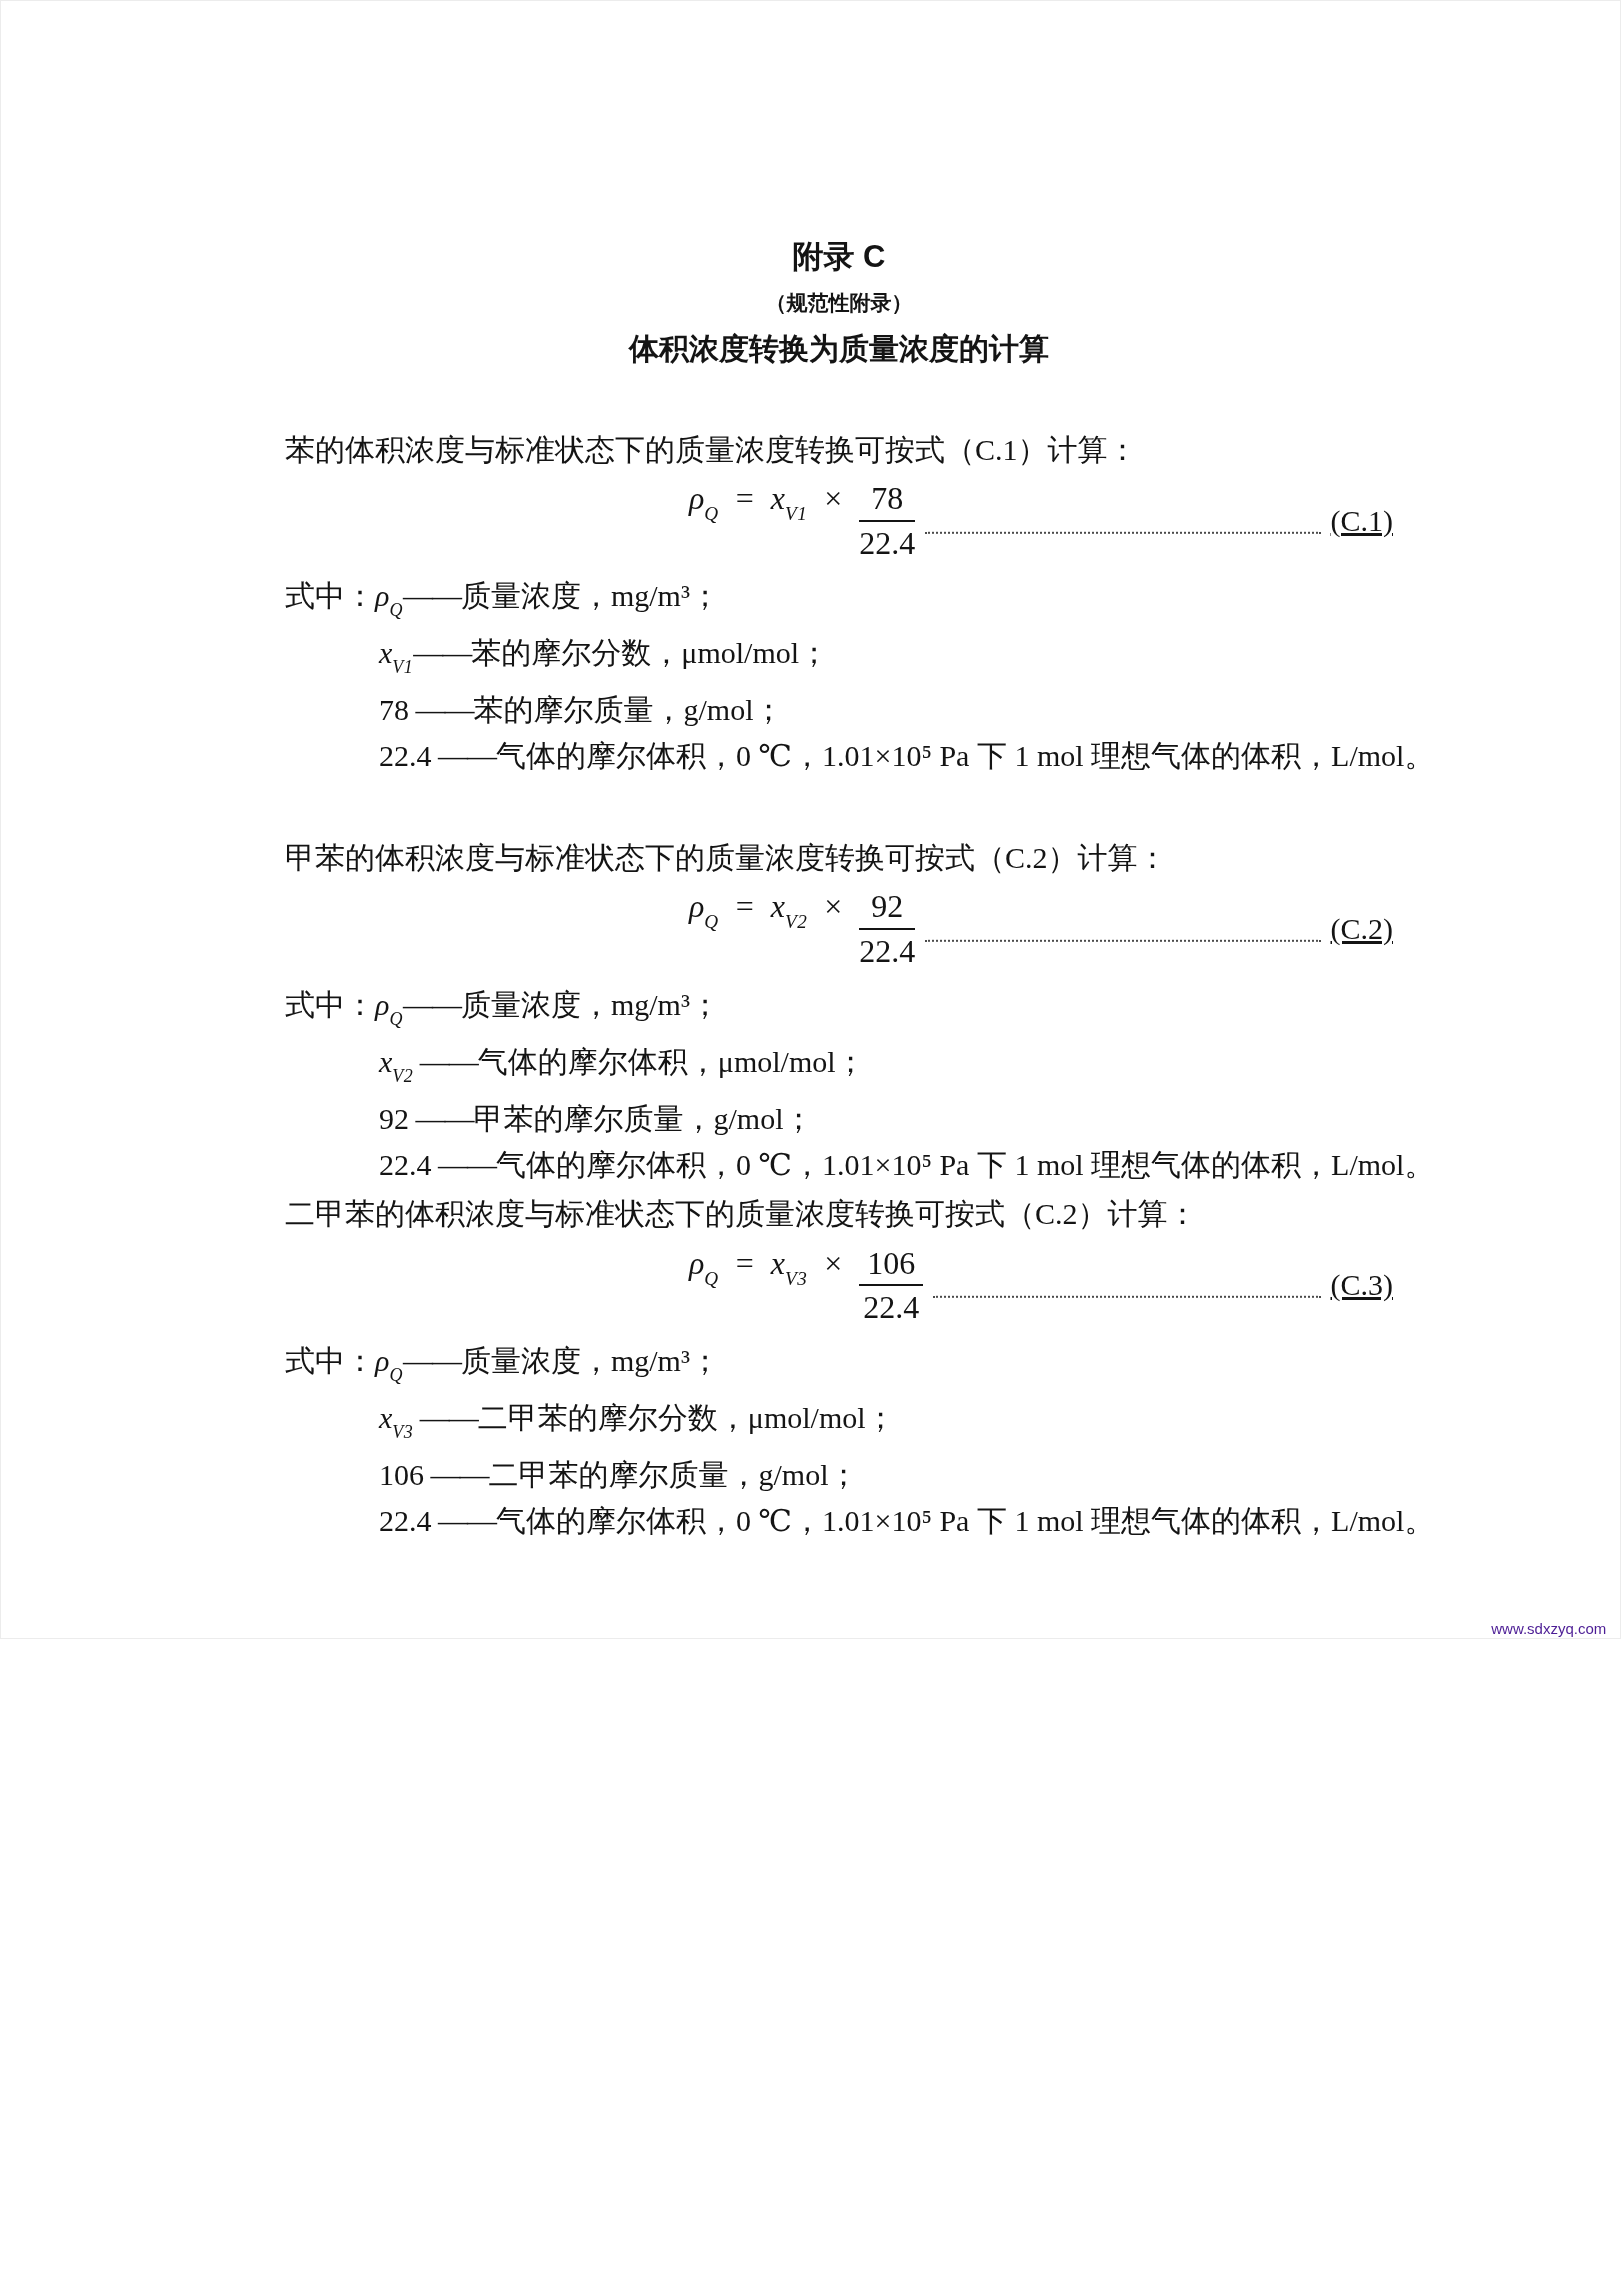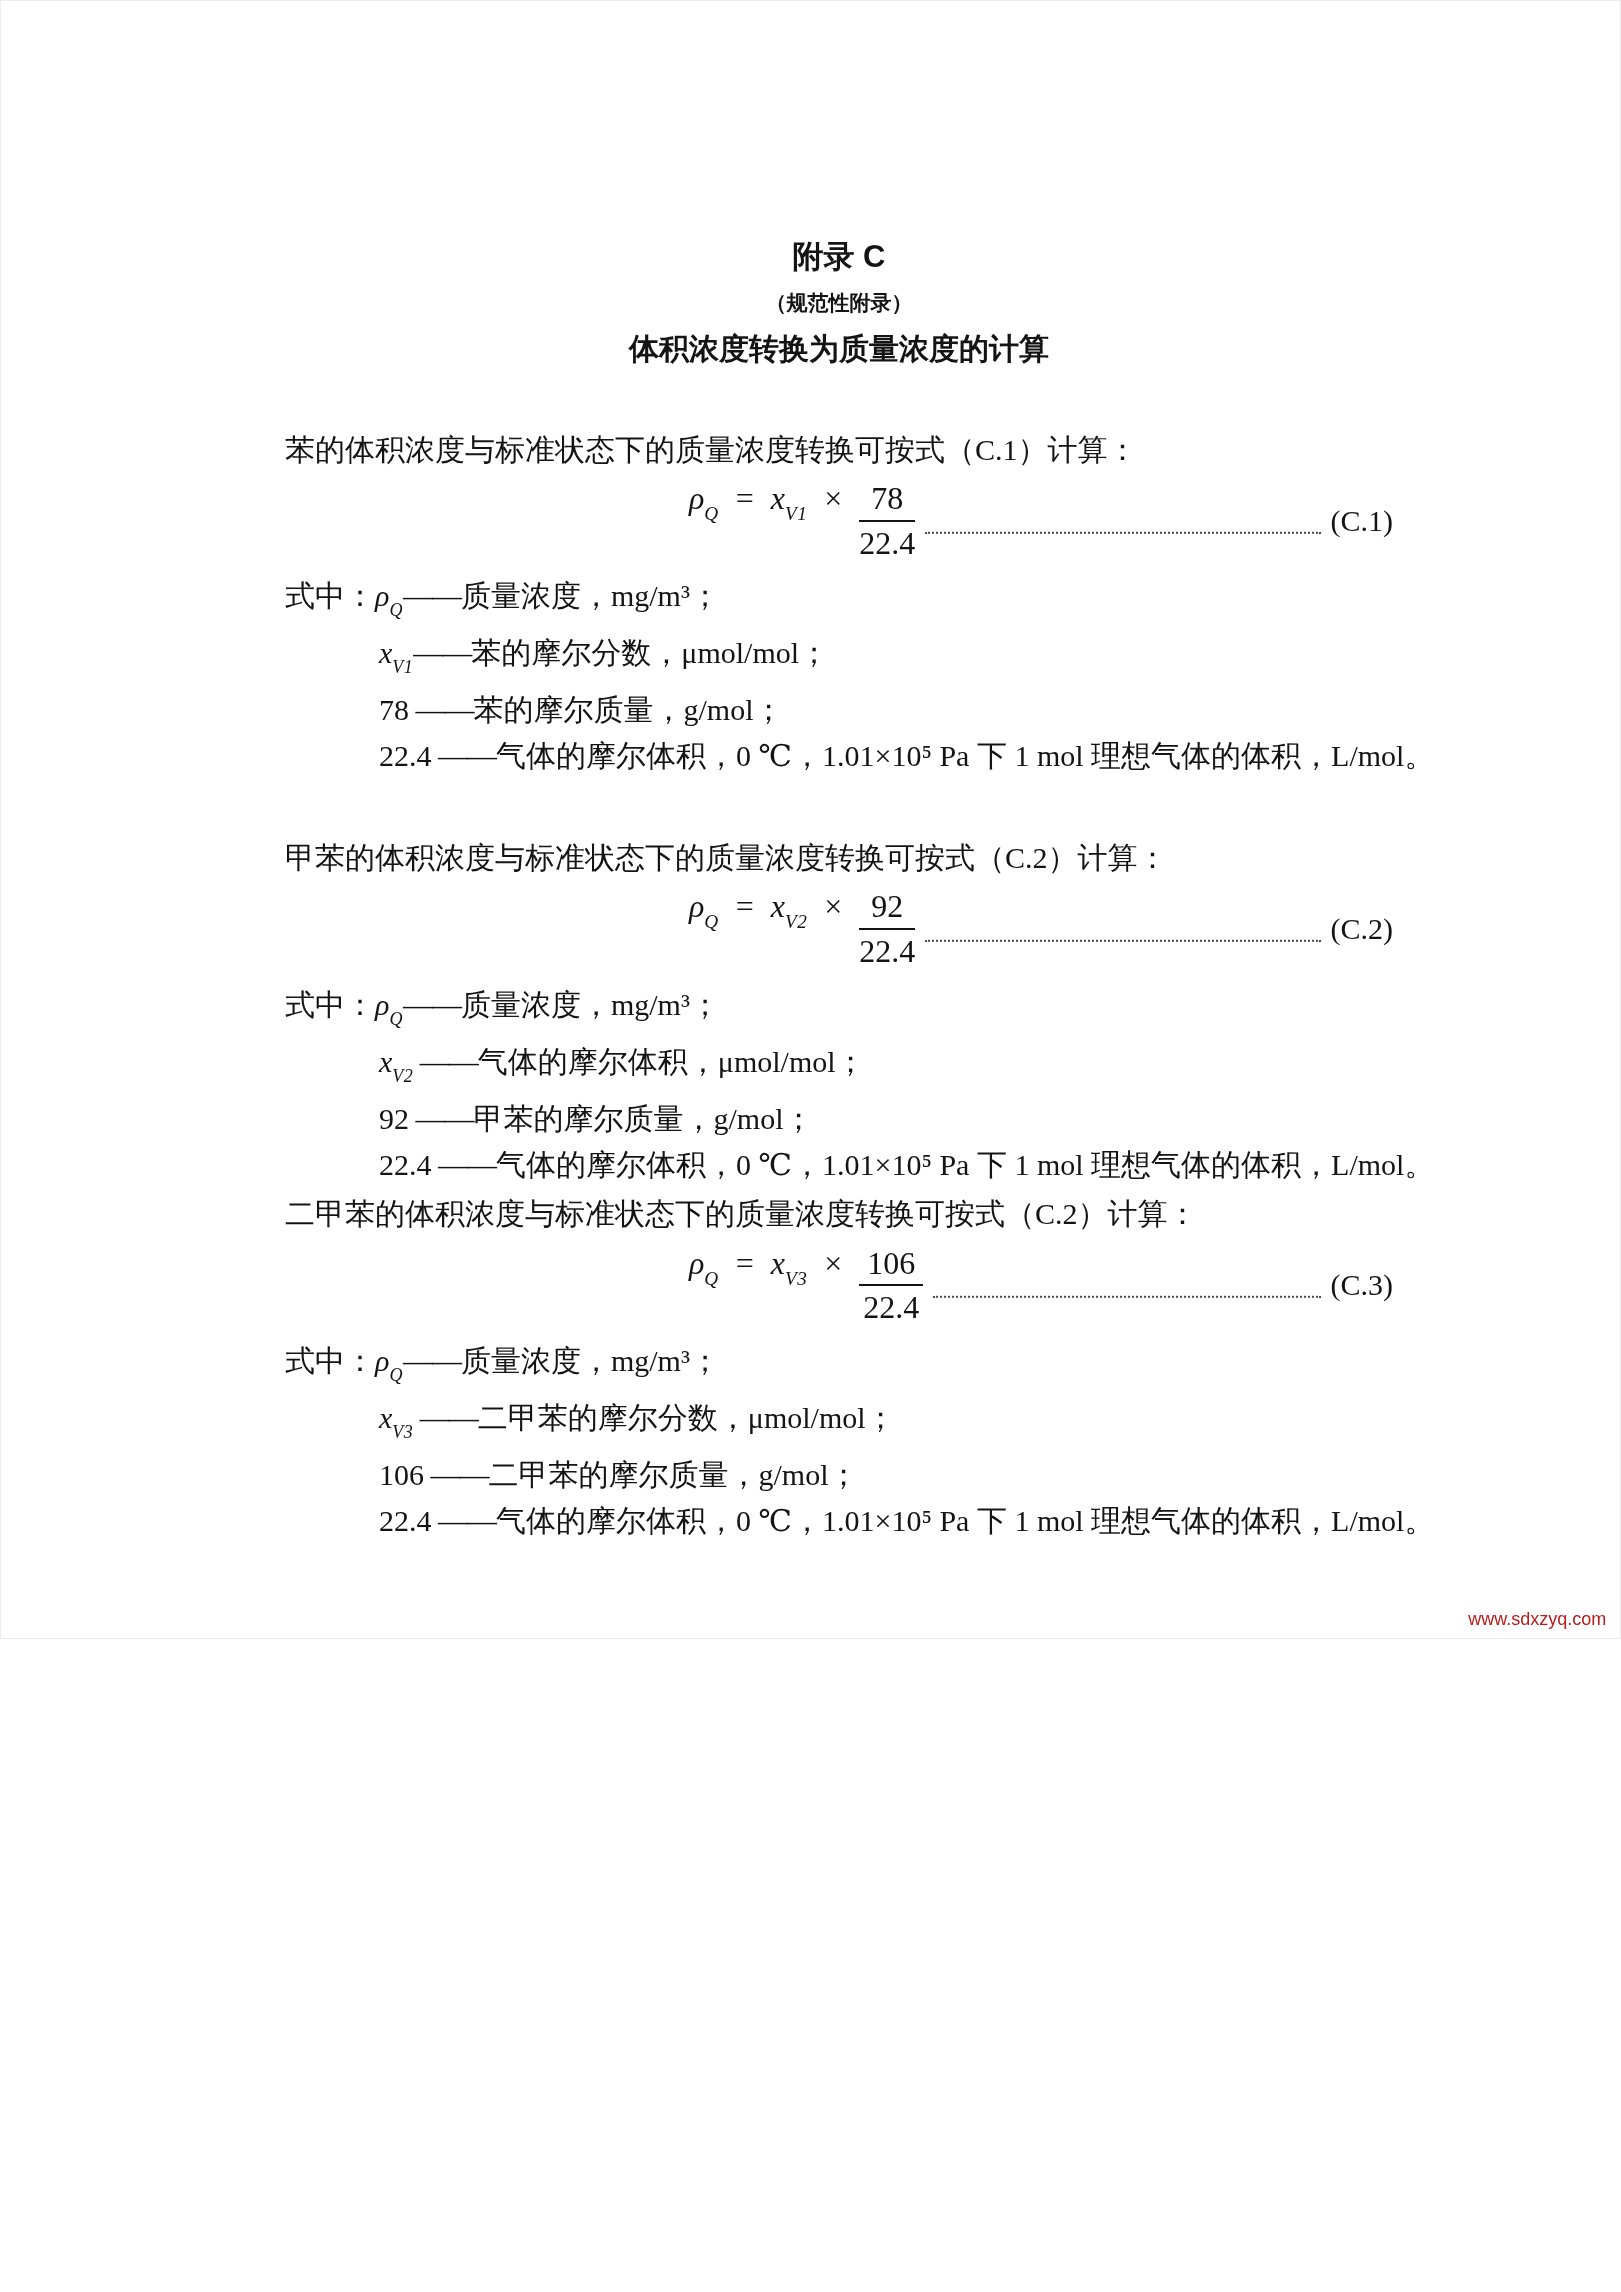--- a/index.html
+++ b/index.html
@@ -51,21 +51,21 @@
   .frac { display:inline-block; text-align:center; vertical-align:middle; line-height:1.15; }
   .frac .num { display:block; padding:0 7.8px 2.9px 7.8px; border-bottom:2.9px solid #141414; }
   .frac .den { display:block; padding-top:2.9px; }
   .leader {
     flex:1 1 auto;
     border-bottom:2.9px dotted #4a4a4a;
     transform:translateY(11.8px);
     margin:0 9.8px 0 9.8px;
     height:0;
   }
-  .eqlabel { flex:0 0 auto; font-size:30px; }
+  .eqlabel { flex:0 0 auto; font-size:30px;text-decoration:underline; }
 
   .defs { font-size:30px; line-height:46px; }
   .defrow { white-space:nowrap; }
   .defrow.indent { padding-left:94px; }
   .defrow sub { font-size:0.60em; position:relative; top:0.18em; letter-spacing:0.5px; }
   .sym.it, .sym.it sub { font-style:italic; }
   .dash { letter-spacing:-1px; }
 
   .rule {
     width:321px; height:4.9px;
@@ -74,23 +74,23 @@
   }
 
   .pageno {
     position:absolute;
     left:281px; top:2113px;
     font-size:26.5px;
     color:#1a1a1a;
   }
   .watermark {
     position:absolute;
-    right:13.7px; bottom:8px;
-    font-size:18px;
-    color:#b91c1c;
+    right:13.7px; bottom:1px;
+    font-size:15px;
+    color:#4c1d95;
     font-family:"Liberation Sans","DejaVu Sans",sans-serif;
   }
 </style>
 </head>
 <body>
 
 <div class="page">
 
   <div class="heading">附录 C</div>
   <div class="heading sub">（规范性附录）</div>

